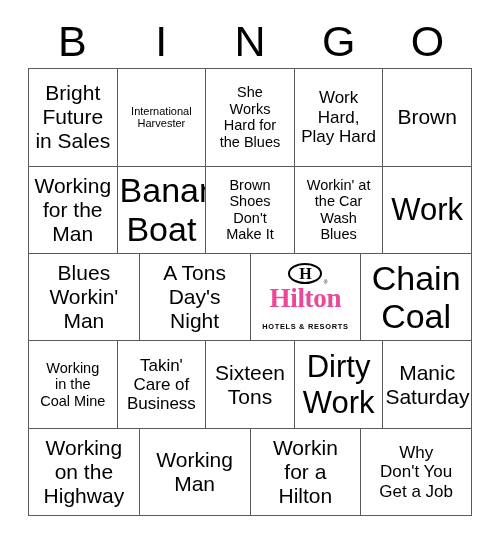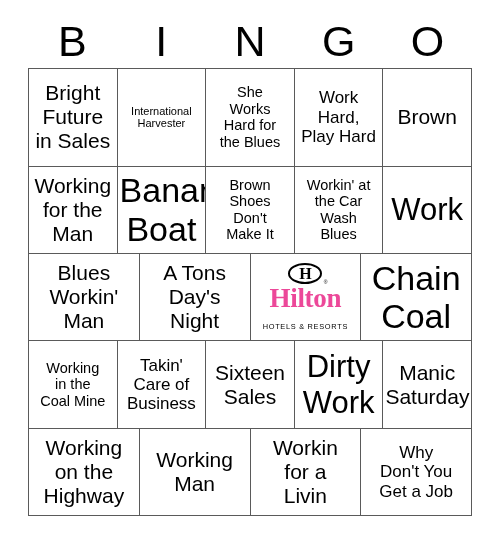--- a/index.html
+++ b/index.html
@@ -145,21 +145,21 @@
   .logo-word {
     font-family: "Liberation Serif", serif;
     font-weight: 700;
     font-size: 27px;
     line-height: 1.02;
     letter-spacing: -0.3px;
     color: #ec4899;
   }
   .logo-sub {
     font-family: "Liberation Sans", sans-serif;
-    font-weight: 400;
+    font-weight: 700;
     font-size: 7.4px;
     letter-spacing: 0.7px;
     line-height: 1.2;
     margin-top: 10px;
     color: #000000;
   }
 </style>
 </head>
 <body>
 
@@ -262,21 +262,21 @@
 in the
 Coal Mine</span>
         </div>
       <div class="cell">
           <span class="cell-text sz-m">Takin'
 Care of
 Business</span>
         </div>
       <div class="cell">
           <span class="cell-text sz-l">Sixteen
-Sales</span>
+Tons</span>
         </div>
       <div class="cell">
           <span class="cell-text sz-xxl">Dirty
 Work</span>
         </div>
       <div class="cell">
           <span class="cell-text sz-l">Manic
 Saturday</span>
         </div>
     </div>
@@ -287,21 +287,21 @@
 on the
 Highway</span>
         </div>
       <div class="cell">
           <span class="cell-text sz-l">Working
 Man</span>
         </div>
       <div class="cell">
           <span class="cell-text sz-l">Workin
 for a
-Livin</span>
+Hilton</span>
         </div>
       <div class="cell">
           <span class="cell-text sz-m">Why
 Don't You
 Get a Job</span>
         </div>
     </div>
 
   </div>
 </div>

